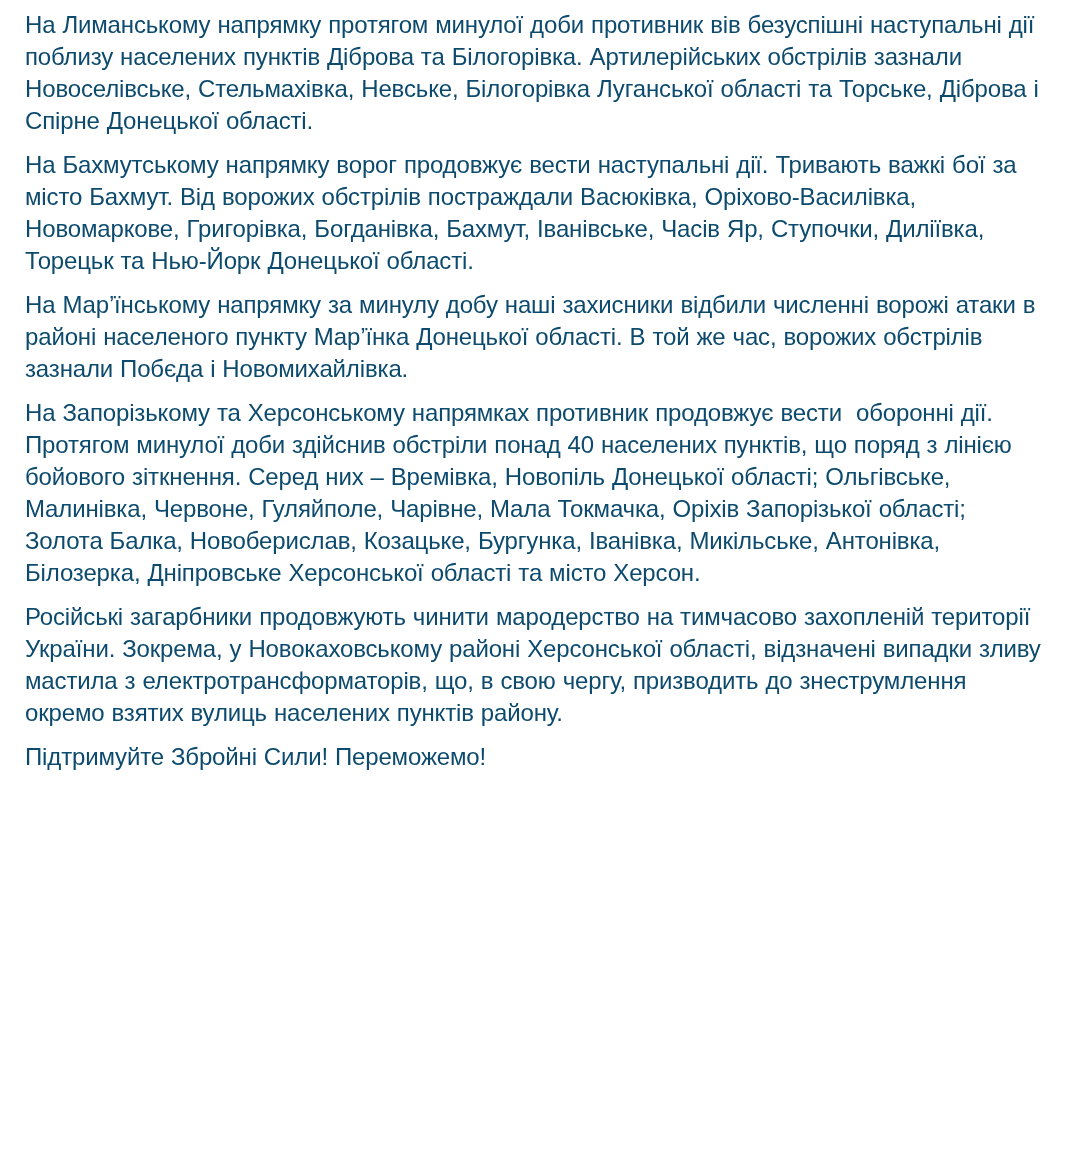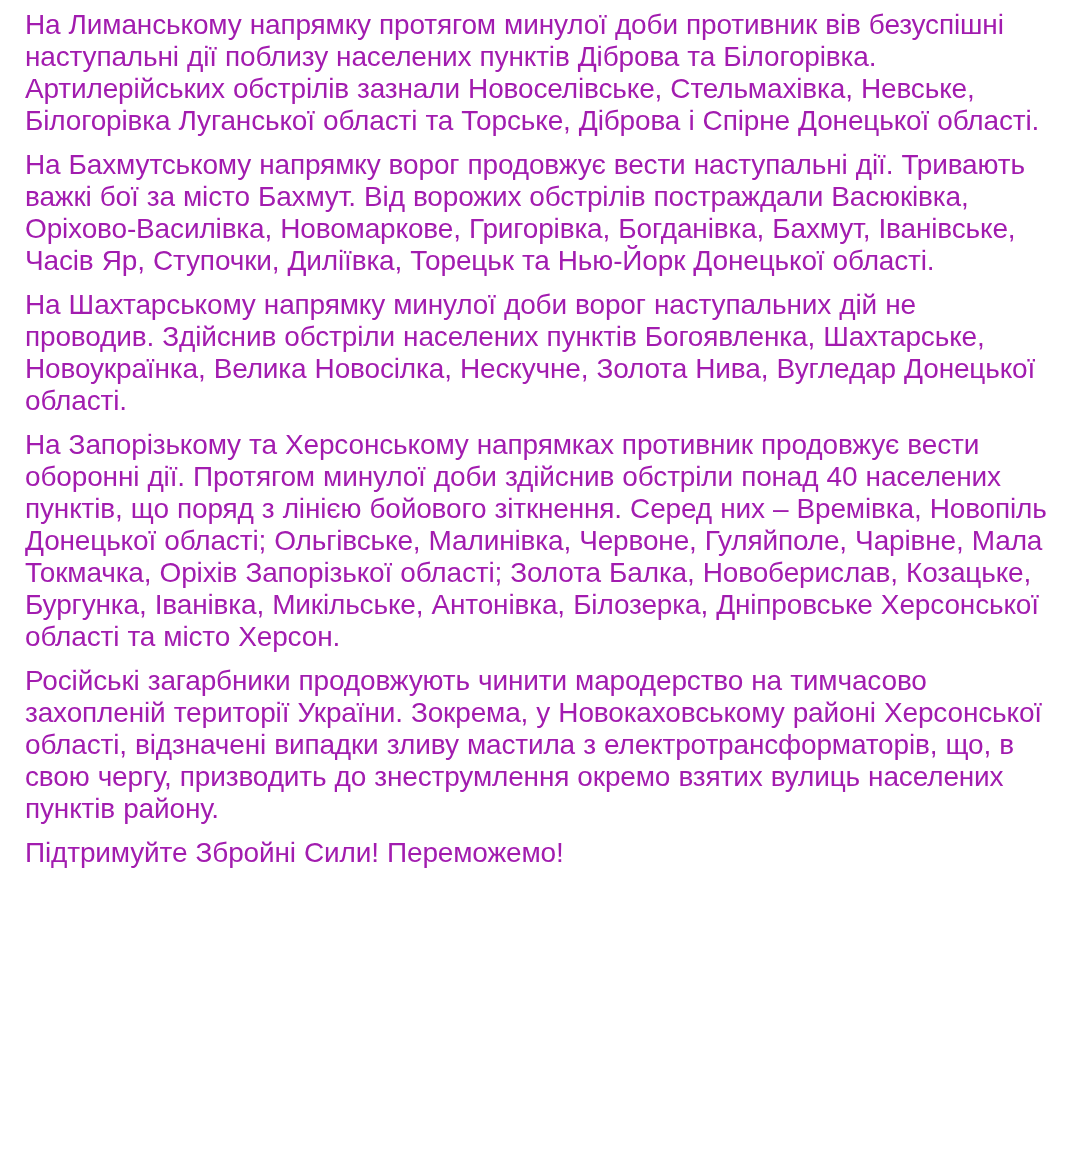--- a/index.html
+++ b/index.html
@@ -19,37 +19,37 @@
     min-height: 1176px;
     background: #ffffff;
   }
   .report {
     box-sizing: border-box;
     padding: 9px 28px 10px 25px;
     width: 1076px;
   }
   .para {
     margin: 0 0 12px 0;
-    font-size: 28px;
+    font-size: 24px;
     line-height: 32px;
     letter-spacing: -0.15px;
-    color: #a21caf;
+    color: #0c4a6e;
     white-space: pre-wrap;      
     word-spacing: 0.5px;
     text-align: left;
   }
   .para:last-child {
     margin-bottom: 16px;
   }
 </style>
 </head>
 <body>
 
 <div class="page">
   <div class="report">
     <p class="para">На Лиманському напрямку протягом минулої доби противник вів безуспішні наступальні дії поблизу населених пунктів Діброва та Білогорівка. Артилерійських обстрілів зазнали Новоселівське, Стельмахівка, Невське, Білогорівка Луганської області та Торське, Діброва і Спірне Донецької області.</p>
     <p class="para">На Бахмутському напрямку ворог продовжує вести наступальні дії. Тривають важкі бої за місто Бахмут. Від ворожих обстрілів постраждали Васюківка, Оріхово-Василівка, Новомаркове, Григорівка, Богданівка, Бахмут, Іванівське, Часів Яр, Ступочки, Диліївка, Торецьк та Нью-Йорк Донецької області.</p>
-    <p class="para">На Шахтарському напрямку минулої доби ворог наступальних дій не проводив. Здійснив обстріли населених пунктів Богоявленка, Шахтарське, Новоукраїнка, Велика Новосілка, Нескучне, Золота Нива, Вугледар Донецької області.</p>
+    <p class="para">На Мар’їнському напрямку за минулу добу наші захисники відбили численні ворожі атаки в районі населеного пункту Мар’їнка Донецької області. В той же час, ворожих обстрілів зазнали Побєда і Новомихайлівка.</p>
     <p class="para">На Запорізькому та Херсонському напрямках противник продовжує вести  оборонні дії. Протягом минулої доби здійснив обстріли понад 40 населених пунктів, що поряд з лінією бойового зіткнення. Серед них – Времівка, Новопіль Донецької області; Ольгівське, Малинівка, Червоне, Гуляйполе, Чарівне, Мала Токмачка, Оріхів Запорізької області; Золота Балка, Новоберислав, Козацьке, Бургунка, Іванівка, Микільське, Антонівка, Білозерка, Дніпровське Херсонської області та місто Херсон.</p>
     <p class="para">Російські загарбники продовжують чинити мародерство на тимчасово захопленій території України. Зокрема, у Новокаховському районі Херсонської області, відзначені випадки зливу мастила з електротрансформаторів, що, в свою чергу, призводить до знеструмлення окремо взятих вулиць населених пунктів району.</p>
     <p class="para">Підтримуйте Збройні Сили! Переможемо!</p>
   </div>
 </div>
 
 </body></html>

